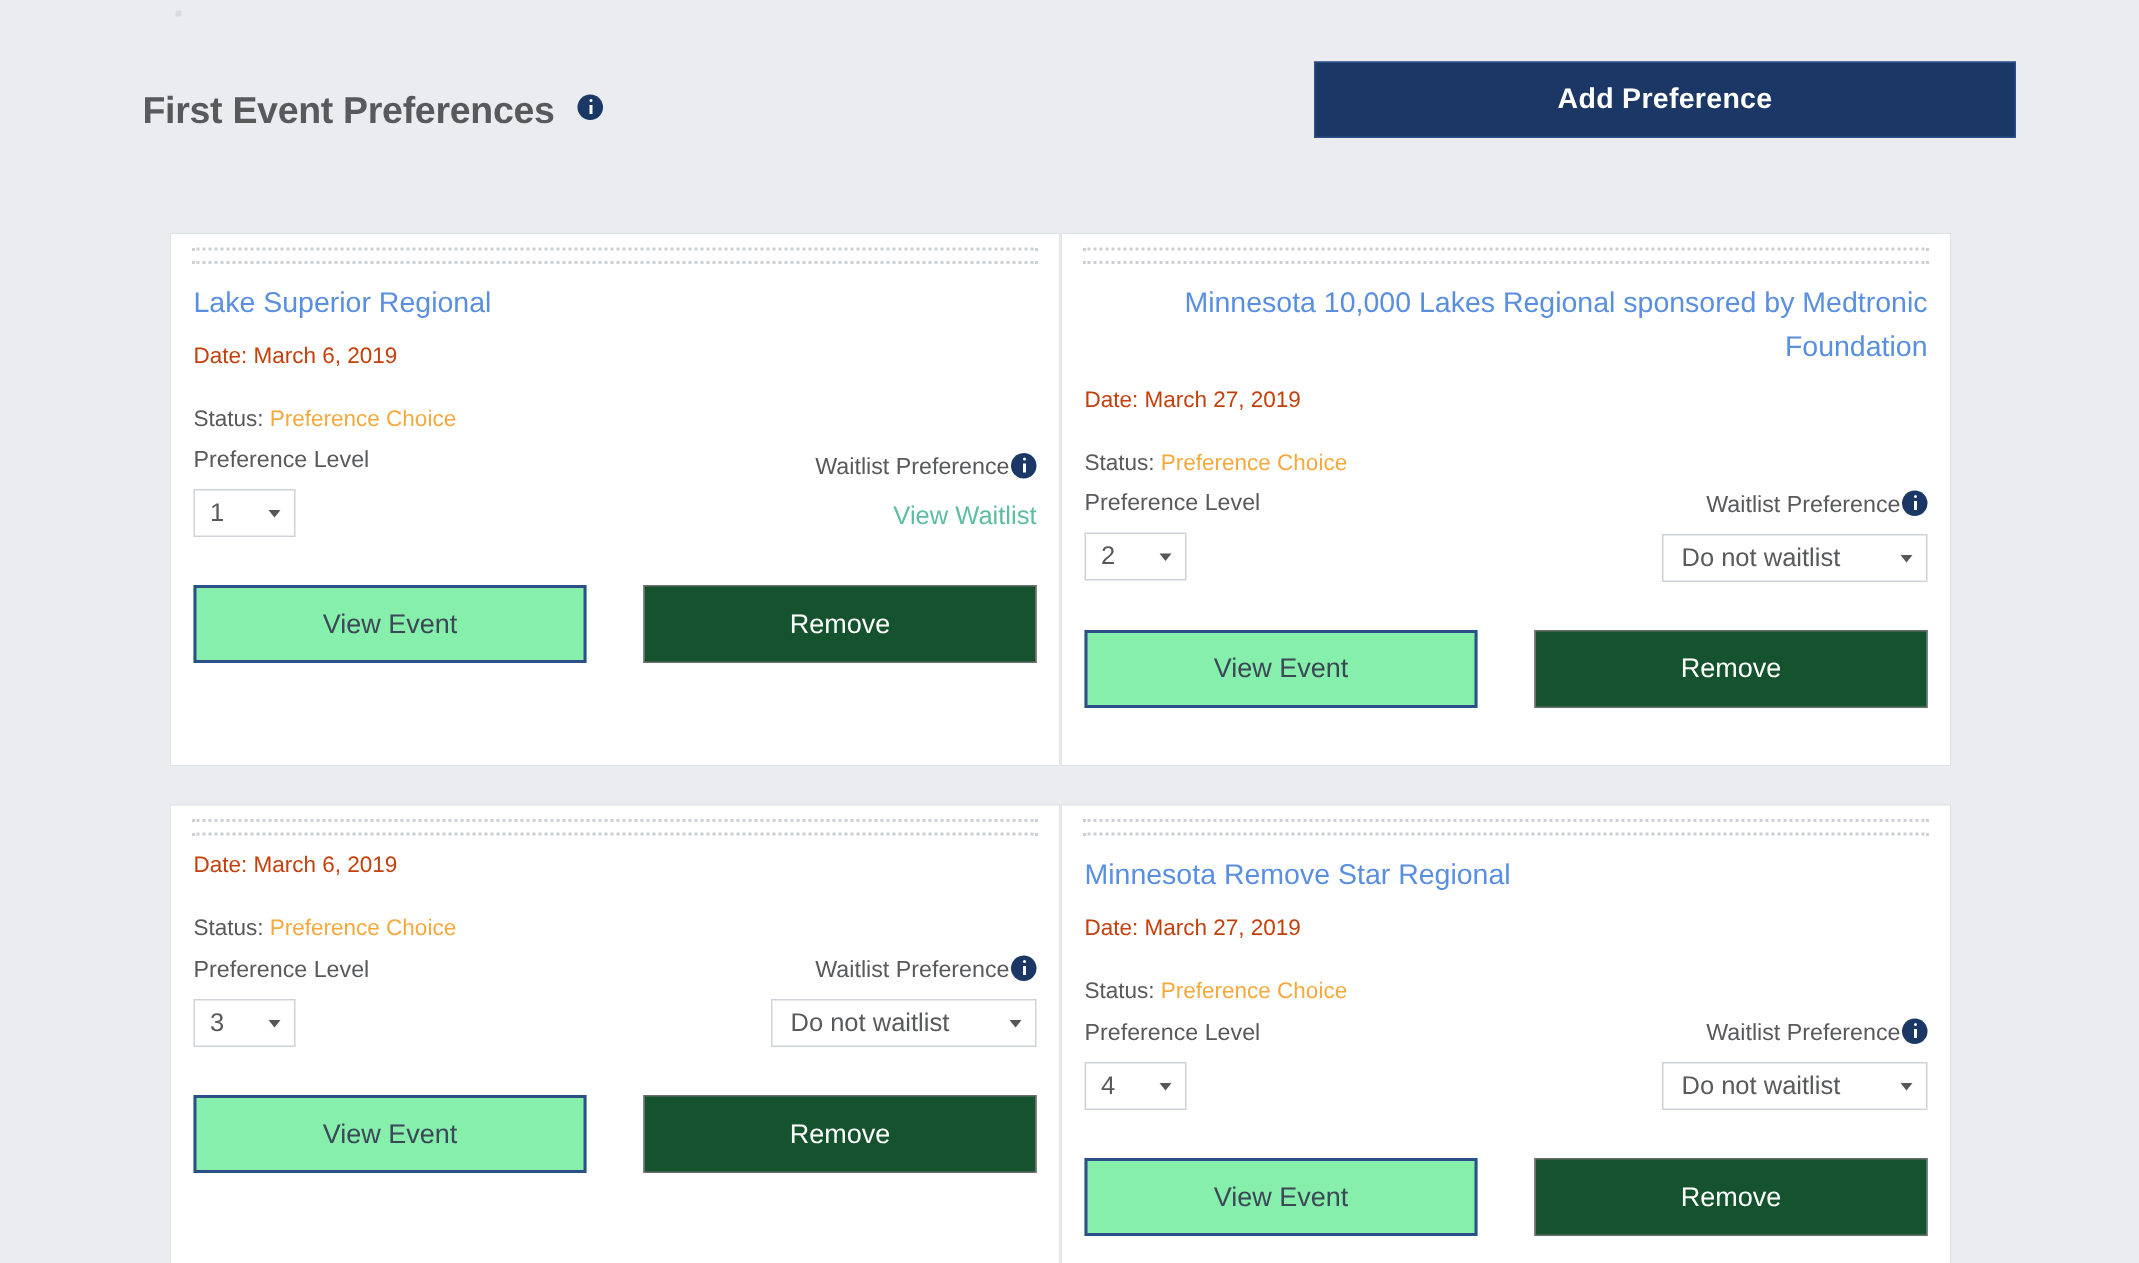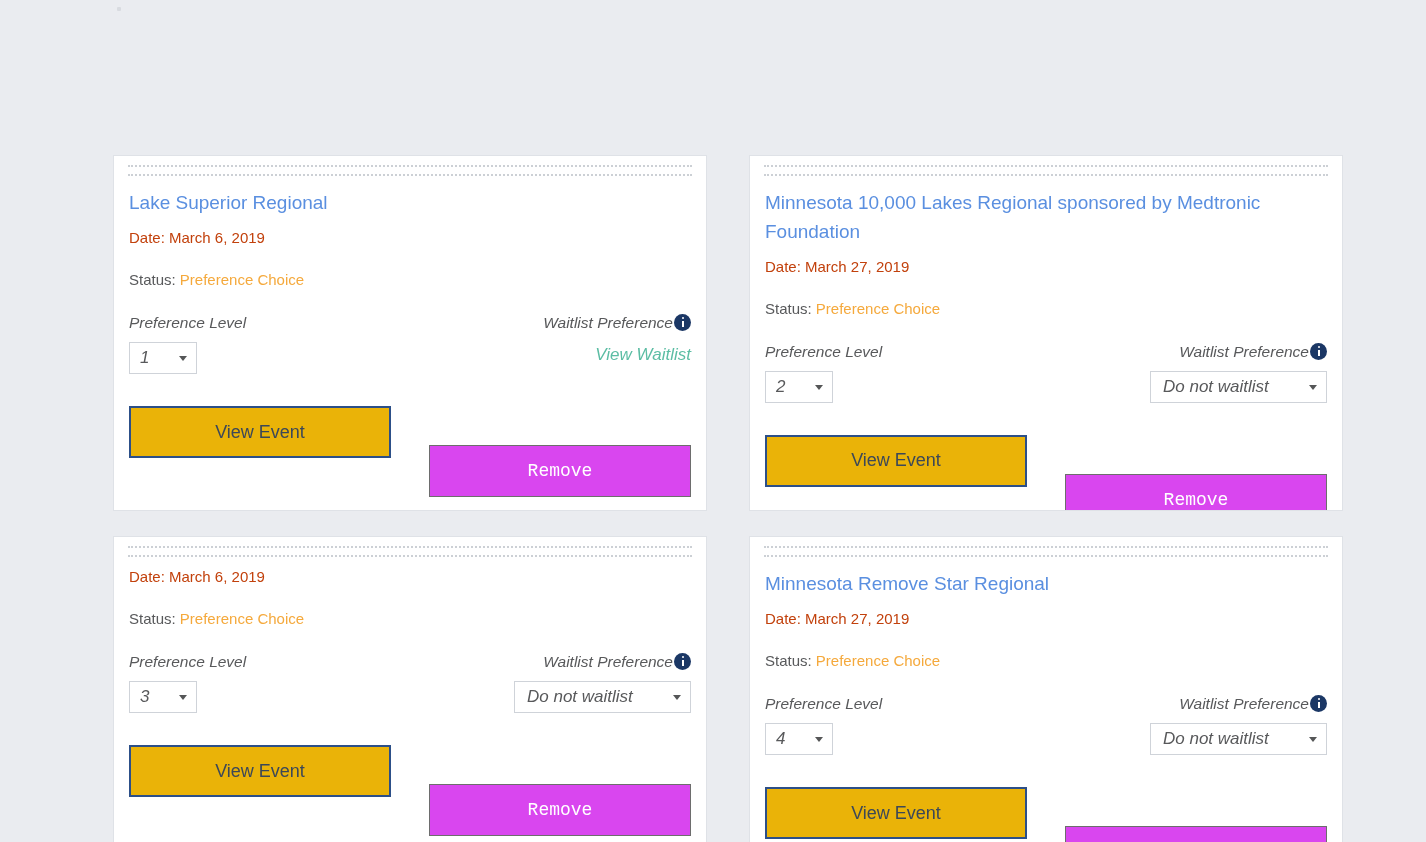--- a/index.html
+++ b/index.html
@@ -105,21 +105,20 @@
   
   .cards {
     position: absolute;
     left: 113px;
     top: 155px;
     width: 1232px;
   }
 
   .card-row {
     display: flex;
-    gap: 42px;
     margin-bottom: 25px;
   }
 
   .card {
     width: 594px;
     height: 356px;
     background: #ffffff;
     border: 1px solid #dfe2e7;
     box-sizing: border-box;
     padding: 0 14px;
@@ -160,23 +159,22 @@
     font-size: 15px;
     color: #58595b;
   }
   .status-value {
     color: #f5a93c;
   }
 
   .fields-row {
     display: flex;
     justify-content: space-between;
-    align-items: flex-start;
-    margin-top: 26px;
-    font-style: italic;
+    align-items: center;
+    margin-top: 10px;
   }
 
   .field-col.left { width: 50%; }
   .field-col.right {
     width: 50%;
     text-align: right;
   }
 
   .field-label {
     font-size: 15.5px;
@@ -230,52 +228,60 @@
 
   .actions-row {
     display: flex;
     gap: 38px;
     margin-top: 32px;
   }
 
   .btn-view {
     width: 265px;
     height: 52px;
-    background: #eab308;
+    background: #86efac;
     border: 2px solid #2c4f88;
     color: #3c4858;
     font-size: 18px;
     font-family: "Liberation Sans", sans-serif;
     cursor: pointer;
     box-sizing: border-box;
   }
 
   .btn-remove {
     width: 265px;
     height: 52px;
-    background: #d946ef;
+    background: #14532d;
     border: 1px solid #6d6d6d;
     color: #ffffff;
     font-size: 18px;
-    font-family: Liberation Mono, monospace;
+    font-family: Liberation Sans, sans-serif;
     cursor: pointer;
     box-sizing: border-box;
-    margin-top: 39px;
   }
 
   
-  .card.tall-title .event-title { line-height: 1.55; }
+  .card.tall-title .event-title { line-height: 1.55; text-align: right; }
 </style>
 </head>
 <body>
 
 <div class="page">
 
   <div class="speck"></div>
 
+  <div class="header">
+    <div class="page-title">
+      <span>First Event Preferences</span>
+      <span class="title-info">
+        <span class="info-icon"></span>
+      </span>
+    </div>
+    <button class="add-pref-btn">Add Preference</button>
+  </div>
 
   <div class="cards">
 
     <div class="card-row">
 
       <div class="card">
         <div class="card-dots"></div>
         <div class="card-inner">
           <a class="event-title" href="#">Lake Superior Regional</a>
           <div class="event-date">Date: March 6, 2019</div>

